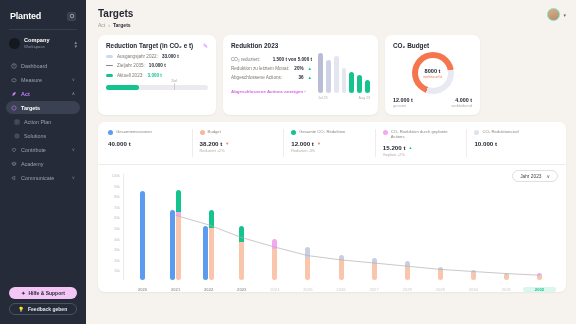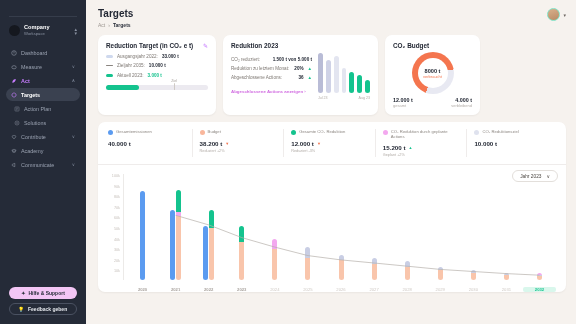--- a/index.html
+++ b/index.html
@@ -158,20 +158,26 @@
   .xl.dim { color: #cfc9c4; font-weight: normal; }
   .xl.hl { color: #14c38e; background: #d9f7ec; border-radius: 2px; }
   .curve { position: absolute; left: 20px; right: 2px; top: 0; bottom: 12px; pointer-events: none; }
 </style>
 </head>
 <body>
 
 <div class="app">
 
   <aside class="sidebar">
+    <div class="brand-row">
+      <div class="brand">Planted</div>
+      <div class="collapse-btn">
+          <span></span>
+        </div>
+    </div>
     <div class="hr"></div>
 
     <div class="company-row">
       <div class="avatar-dot"></div>
       <div class="company-txt">
         <div class="company-name">Company</div>
         <div class="company-sub">Workspace</div>
       </div>
       <div class="updown">▴<br>▾</div>
     </div>

